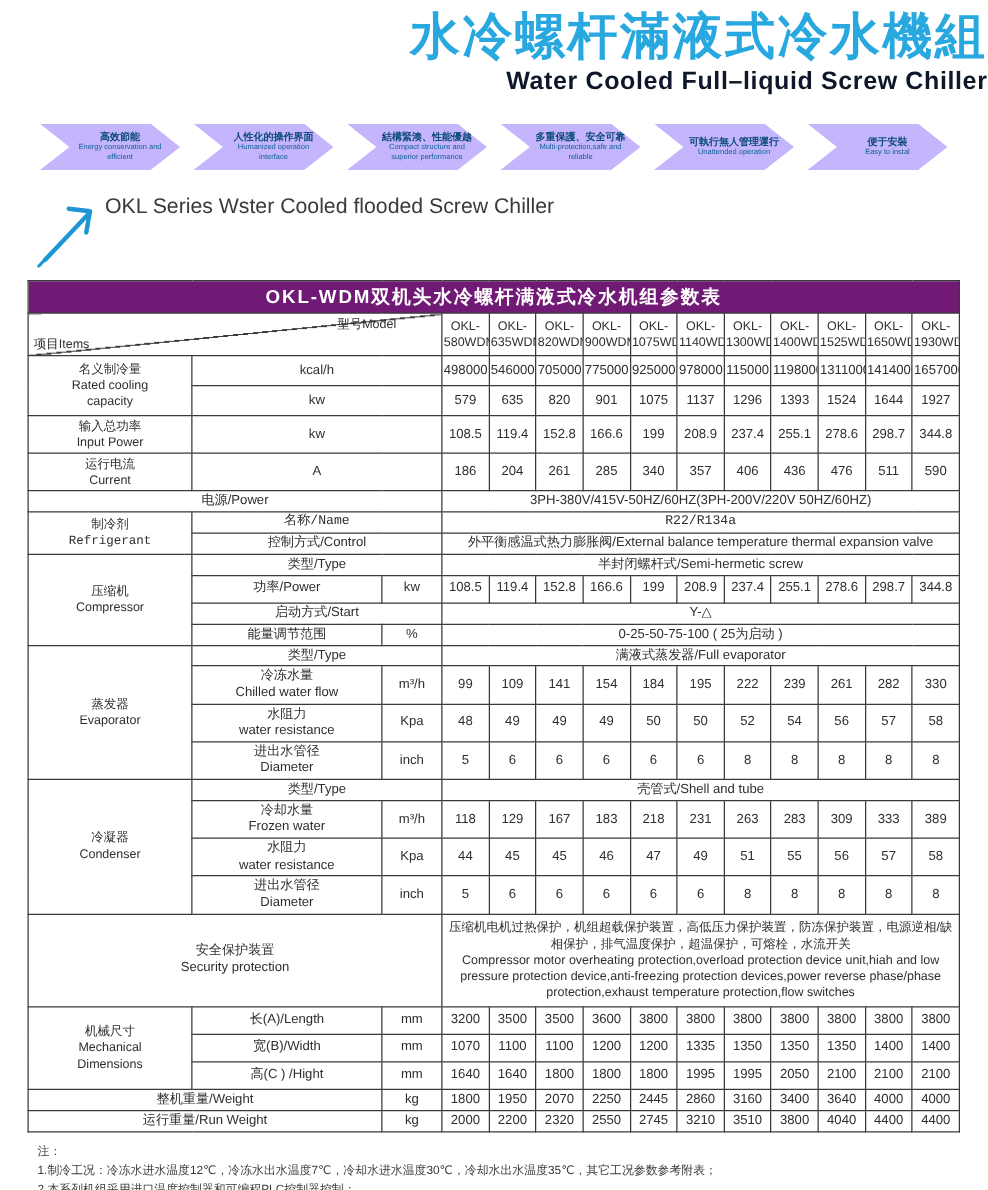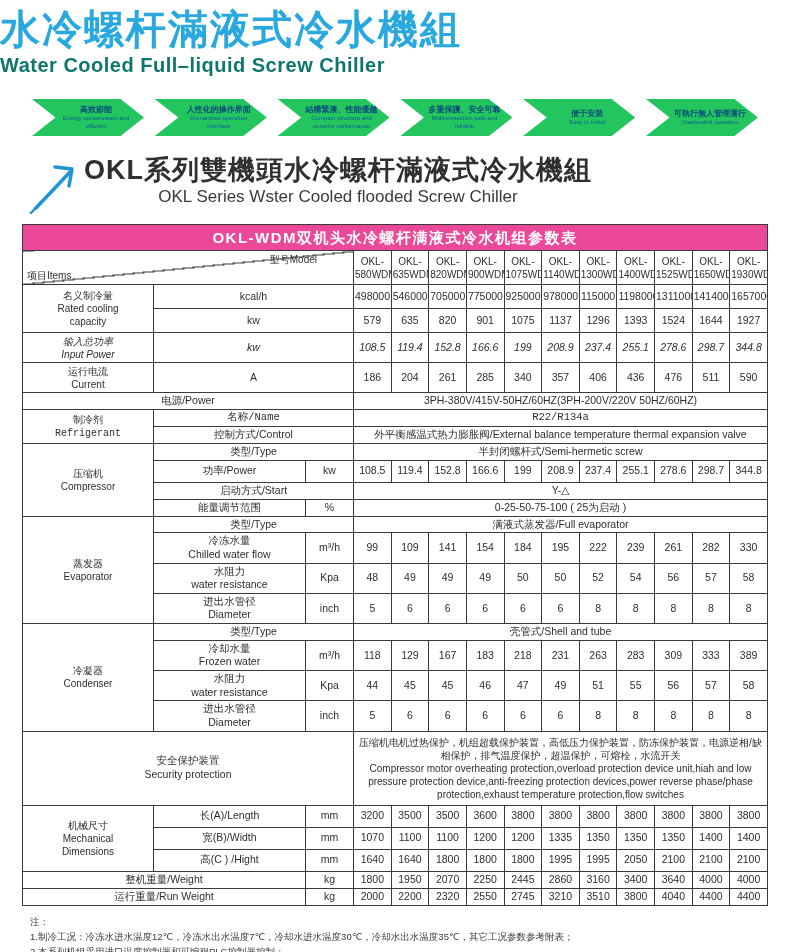--- a/index.html
+++ b/index.html
@@ -2,34 +2,34 @@
 <html><head>
 <meta charset="utf-8">
 <style>
   * { margin:0; padding:0; box-sizing:border-box; }
   html,body { background:#ffffff; }
   body {
     width:790px; height:952px; margin:0 auto; overflow:hidden;
     font-family:"Liberation Sans","DejaVu Sans",sans-serif; color:#333;
   }
   
-  .hdr { text-align:left; padding-top:6px; }
+  .hdr { text-align:right; padding-top:6px; }
   .hdr .t-zh {
     font-size:40px; font-weight:bold; color:#29a8e0; letter-spacing:2px; line-height:1.15;
   }
   .hdr .t-en {
-    font-size:20px; font-weight:bold; color:#0f766e; letter-spacing:0.5px; margin-top:2px;
+    font-size:20px; font-weight:bold; color:#0f172a; letter-spacing:0.5px; margin-top:2px;
   }
   
   .features {
     display:flex; justify-content:space-between;
     margin:22px 32px 0 32px;
   }
   .feat {
-    position:relative; width:112px; height:37px; background:#22c55e;
+    position:relative; width:112px; height:37px; background:#c4b5fd;
     clip-path:polygon(0 0, 79% 0, 100% 50%, 79% 100%, 0 100%, 21% 50%);
     display:flex; flex-direction:column; justify-content:center;
     padding:2px 10px 2px 26px; text-align:center;
   }
   .feat .f-zh { font-size:8px; font-weight:bold; color:#0b4a7c; line-height:1.3; white-space:nowrap; }
   .feat .f-en { font-size:6px; color:#0e5e96; line-height:1.25; }
   
   .section { display:flex; align-items:flex-start; margin:18px 0 0 28px; }
   .sec-icon { width:52px; height:58px; flex:0 0 auto; margin-top:2px; }
   .sec-text { margin-left:4px; }
@@ -39,21 +39,21 @@
   table.spec {
     border-collapse:collapse; table-layout:fixed;
     width:746px; margin:10px 0 0 22px;
     font-size:10.5px; color:#2e2e2e;
   }
   table.spec td {
     border:1px solid #3a3a3a; text-align:center; vertical-align:middle;
     white-space:pre-line; padding:1px 1px; line-height:1.3; overflow:hidden;
   }
   td.title-bar {
-    background:#ec4899; color:#ffffff; font-size:15px; font-weight:bold;
+    background:#701a75; color:#ffffff; font-size:15px; font-weight:bold;
     letter-spacing:1.5px; height:26px; white-space:nowrap;
   }
   td.model { font-size:10px; line-height:1.25; }
   td.group { font-size:10px; }
   td.diag { position:relative; padding:0;
     background-image:linear-gradient(to bottom right,
       transparent calc(50% - 0.6px), #3a3a3a calc(50% - 0.6px),
       #3a3a3a calc(50% + 0.6px), transparent calc(50% + 0.6px));
   }
   td.diag .diag-tr { position:absolute; top:2px; right:36px; font-size:10px; }
@@ -83,37 +83,36 @@
   </div>
   <div class="feat">
     <span class="f-zh">結構緊湊、性能優越</span>
     <span class="f-en">Compact structure and superior performance</span>
   </div>
   <div class="feat">
     <span class="f-zh">多重保護、安全可靠</span>
     <span class="f-en">Multi-protection,safe and reliable</span>
   </div>
   <div class="feat">
+    <span class="f-zh">可執行無人管理運行</span>
+    <span class="f-en">Unattended operation</span>
+  </div>
+  <div class="feat">
     <span class="f-zh">便于安裝</span>
     <span class="f-en">Easy to instal</span>
-  </div>
-  <div class="feat">
-    <span class="f-zh">可執行無人管理運行</span>
-    <span class="f-en">Unattended operation</span>
   </div>
 </div>
 
 <div class="section">
   <svg class="sec-icon" viewBox="0 0 52 58">
     <polyline points="8,52 42,16" fill="none" stroke="#1e96d5" stroke-width="3.5" stroke-linecap="round"></polyline>
     <polyline points="27,11 44,13 41,30" fill="none" stroke="#1e96d5" stroke-width="3.5" stroke-linecap="round" stroke-linejoin="round"></polyline>
     <polyline points="3,57 14,45" fill="none" stroke="#1e96d5" stroke-width="2.5" stroke-linecap="round"></polyline>
   </svg>
   <div class="sec-text">
-    <div class="sec-zh">OKL系列雙機頭水冷螺杆滿液式冷水機組</div>
     <div class="sec-en">OKL Series Wster Cooled flooded Screw Chiller</div>
   </div>
 </div>
 
 <table class="spec">
   <colgroup>
     <col style="width:131px">
       <col style="width:152px">
       <col style="width:48px">
     <col span="11">
@@ -171,21 +170,21 @@
         <td>820</td>
         <td>901</td>
         <td>1075</td>
         <td>1137</td>
         <td>1296</td>
         <td>1393</td>
         <td>1524</td>
         <td>1644</td>
         <td>1927</td>
       </tr>
-      <tr style="height: 30px; font-style: italic;">
+      <tr style="height: 30px;">
         <td class="group">输入总功率
 Input Power</td>
         <td colspan="2">kw</td>
         <td>108.5</td>
         <td>119.4</td>
         <td>152.8</td>
         <td>166.6</td>
         <td>199</td>
         <td>208.9</td>
         <td>237.4</td>

